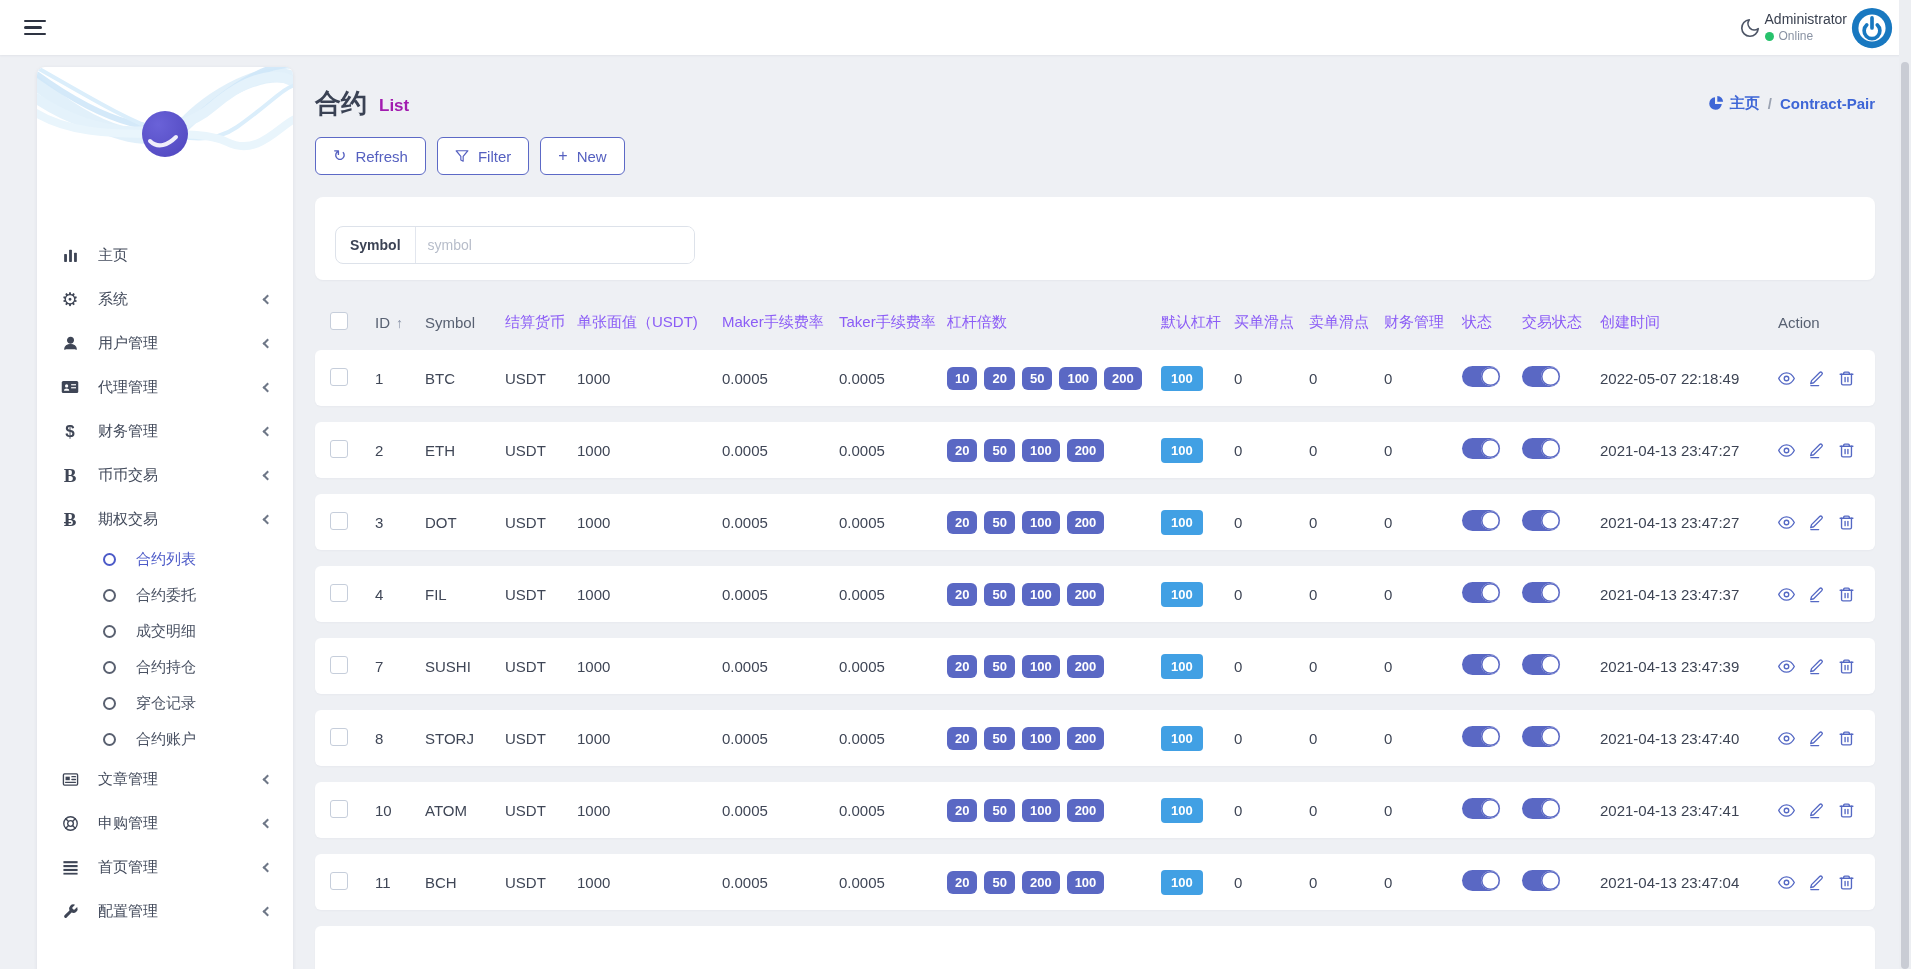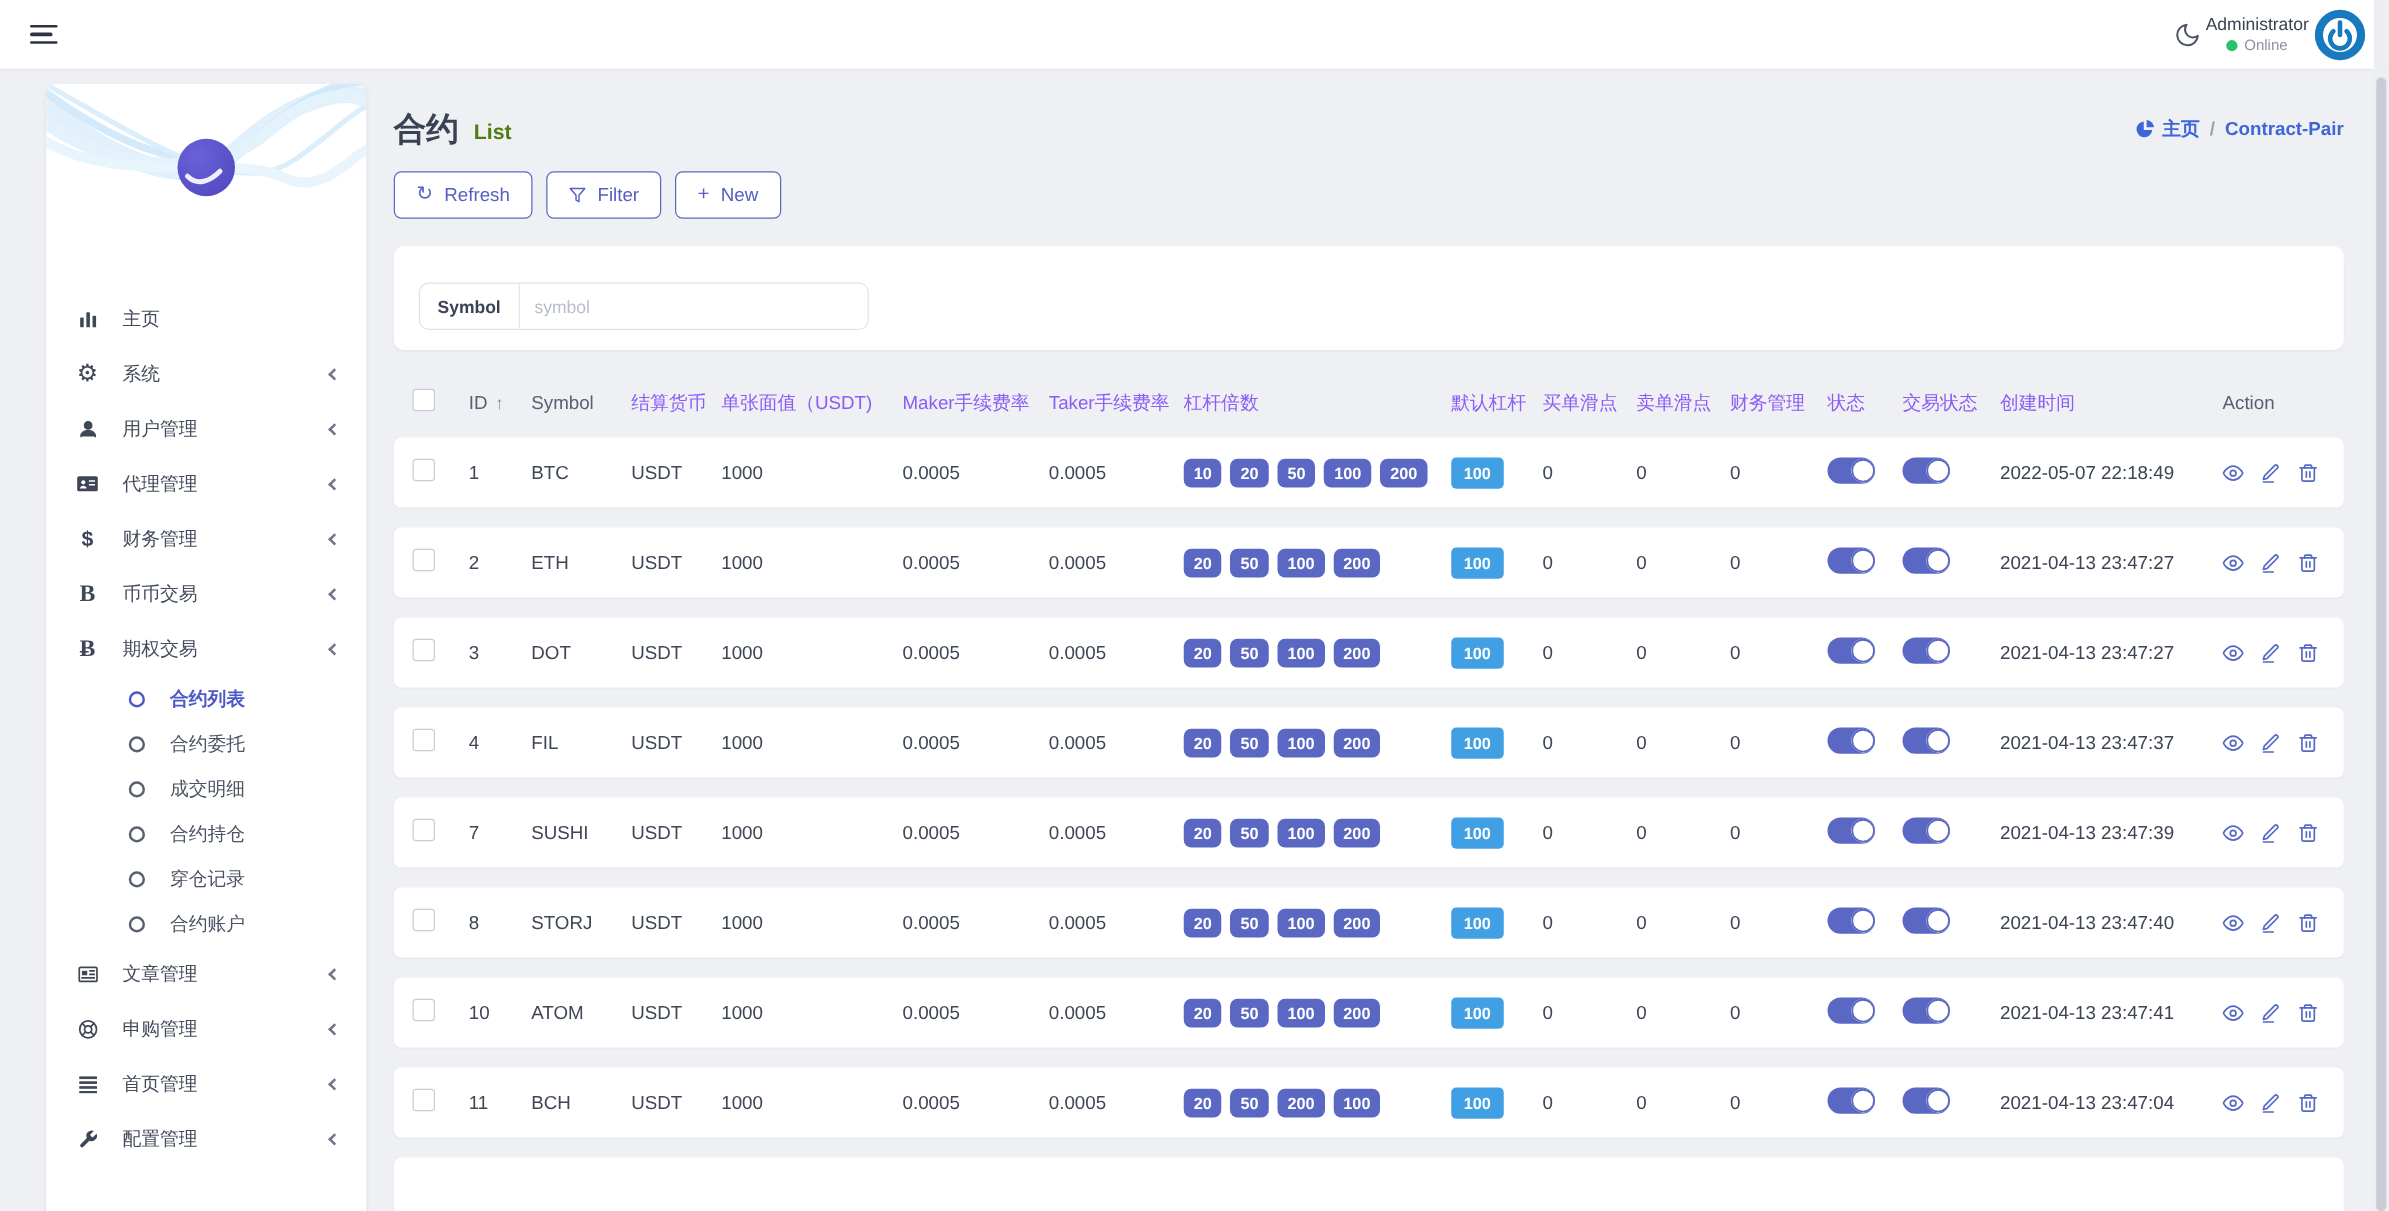--- a/index.html
+++ b/index.html
@@ -8,21 +8,21 @@
 
   
   .topbar { position:absolute; top:0; left:0; width:1911px; height:55px; background:#fff; box-shadow:0 1px 2px rgba(30,35,60,.06); z-index:30; display:flex; align-items:center; }
   .hamburger { margin-left:24px; width:22px; cursor:pointer; }
   .hamburger span { display:block; height:2.5px; background:#2e3442; border-radius:2px; margin:4px 0; }
   .hamburger span:nth-child(2){ width:80%; }
   .topbar-right { margin-left:auto; display:flex; align-items:center; gap:4px; padding-right:18px; }
   .moon { color:#4d5566; display:flex; }
   .user-block { text-align:right; line-height:1.25; }
   .user-name { font-size:14px; color:#3a4150; }
-  .user-status { font-size:12px; color:#8a93a4; display:flex; align-items:center; gap:5px; justify-content:center; }
+  .user-status { font-size:12px; color:#8a93a4; display:flex; align-items:center; gap:5px; justify-content:flex-start; }
   .dot-online { width:9px; height:9px; border-radius:50%; background:#27c26c; display:inline-block; }
   .avatar { width:42px; height:42px; border-radius:50%; overflow:hidden; flex:0 0 auto; }
 
   
   .sidebar { position:absolute; left:37px; top:67px; width:256px; height:920px; background:#fff; border-radius:8px; box-shadow:0 1px 4px rgba(25,30,55,.07); z-index:10; overflow:hidden; }
   .brand-zone { position:relative; height:152px; }
   .waves { position:absolute; top:0; left:0; }
   .brand-logo { position:absolute; left:50%; top:44px; transform:translateX(-50%); width:46px; height:46px; border-radius:50%; background:radial-gradient(circle at 35% 30%, #6a62d8, #4e45bd); }
   .brand-logo svg { position:absolute; inset:0; }
   .brand-name { position:absolute; top:104px; width:100%; text-align:center; font-size:29px; font-weight:bold; color:#2b3346; letter-spacing:1px; }
@@ -30,28 +30,28 @@
   .mi { height:44px; display:flex; align-items:center; gap:17px; padding:0 22px; font-size:15px; color:#424a5b; cursor:pointer; }
   .mi.active-parent { background:#f2f2f7; }
   .mi-icon { width:22px; display:flex; justify-content:center; align-items:center; color:#3f4656; }
   .glyph { font-size:17px; line-height:1; font-weight:bold; }
   .glyph.serif { font-family:"Liberation Serif","DejaVu Serif",serif; font-size:19px; }
   .chev { width:7px; height:7px; border-left:2px solid #6e7787; border-bottom:2px solid #6e7787; margin-left:auto; }
   .chev-left { transform:rotate(45deg); }
   .chev-down { transform:rotate(-45deg); margin-top:-4px; }
   .smi { height:36px; display:flex; align-items:center; gap:20px; padding-left:66px; font-size:15px; color:#4a5263; cursor:pointer; }
   .smi .ring { width:13px; height:13px; border-radius:50%; border:2px solid #596070; flex:0 0 auto; }
-  .smi.active { color:#4c5ac8; font-weight:bold; }
+  .smi.active { color:#4c5ac8; font-weight:normal; }
   .smi.active .ring { border-color:#4c5ac8; }
 
   
   .main { position:absolute; left:315px; top:55px; width:1560px; }
   .page-head { margin-top:30px; display:flex; align-items:center; height:36px;font-weight:bold; }
   .page-title { font-size:26px; color:#3a4254; }
-  .page-sub { font-size:17px; color:#4d7c0f; margin-left:12px; padding-top:6px; }
+  .page-sub { font-size:17px; color:#a21caf; margin-left:12px; padding-top:6px; }
   .breadcrumb { margin-left:auto; display:flex; align-items:center; gap:8px; font-size:15px; }
   .breadcrumb a { color:#3e66d6; text-decoration:none; display:flex; align-items:center; gap:6px; cursor:pointer; }
   .crumb-sep { color:#9aa2b1; }
   .toolbar { margin-top:16px; display:flex; align-items:center; }
   .btn-outline { height:38px; border:1px solid #5c69c6; border-radius:6px; background:#fff; color:#5560c0; font-size:15px; display:inline-flex; align-items:center; gap:9px; padding:0 17px; cursor:pointer; }
   .btn-outline + .btn-outline { margin-left:11px; }
   .btn-new { margin-left:auto; }
   .glyph-sm { font-size:16px; line-height:1; }
   .search-card { margin-top:22px; background:#fff; border-radius:8px; box-shadow:0 1px 2px rgba(25,30,55,.04); padding:14px 20px 16px; }
   .btn-primary { height:35px; background:#5a68c4; border:1px solid #5a68c4; border-radius:6px; color:#fff; font-size:14px; display:inline-flex; align-items:center; gap:9px; padding:0 16px; cursor:pointer; }

